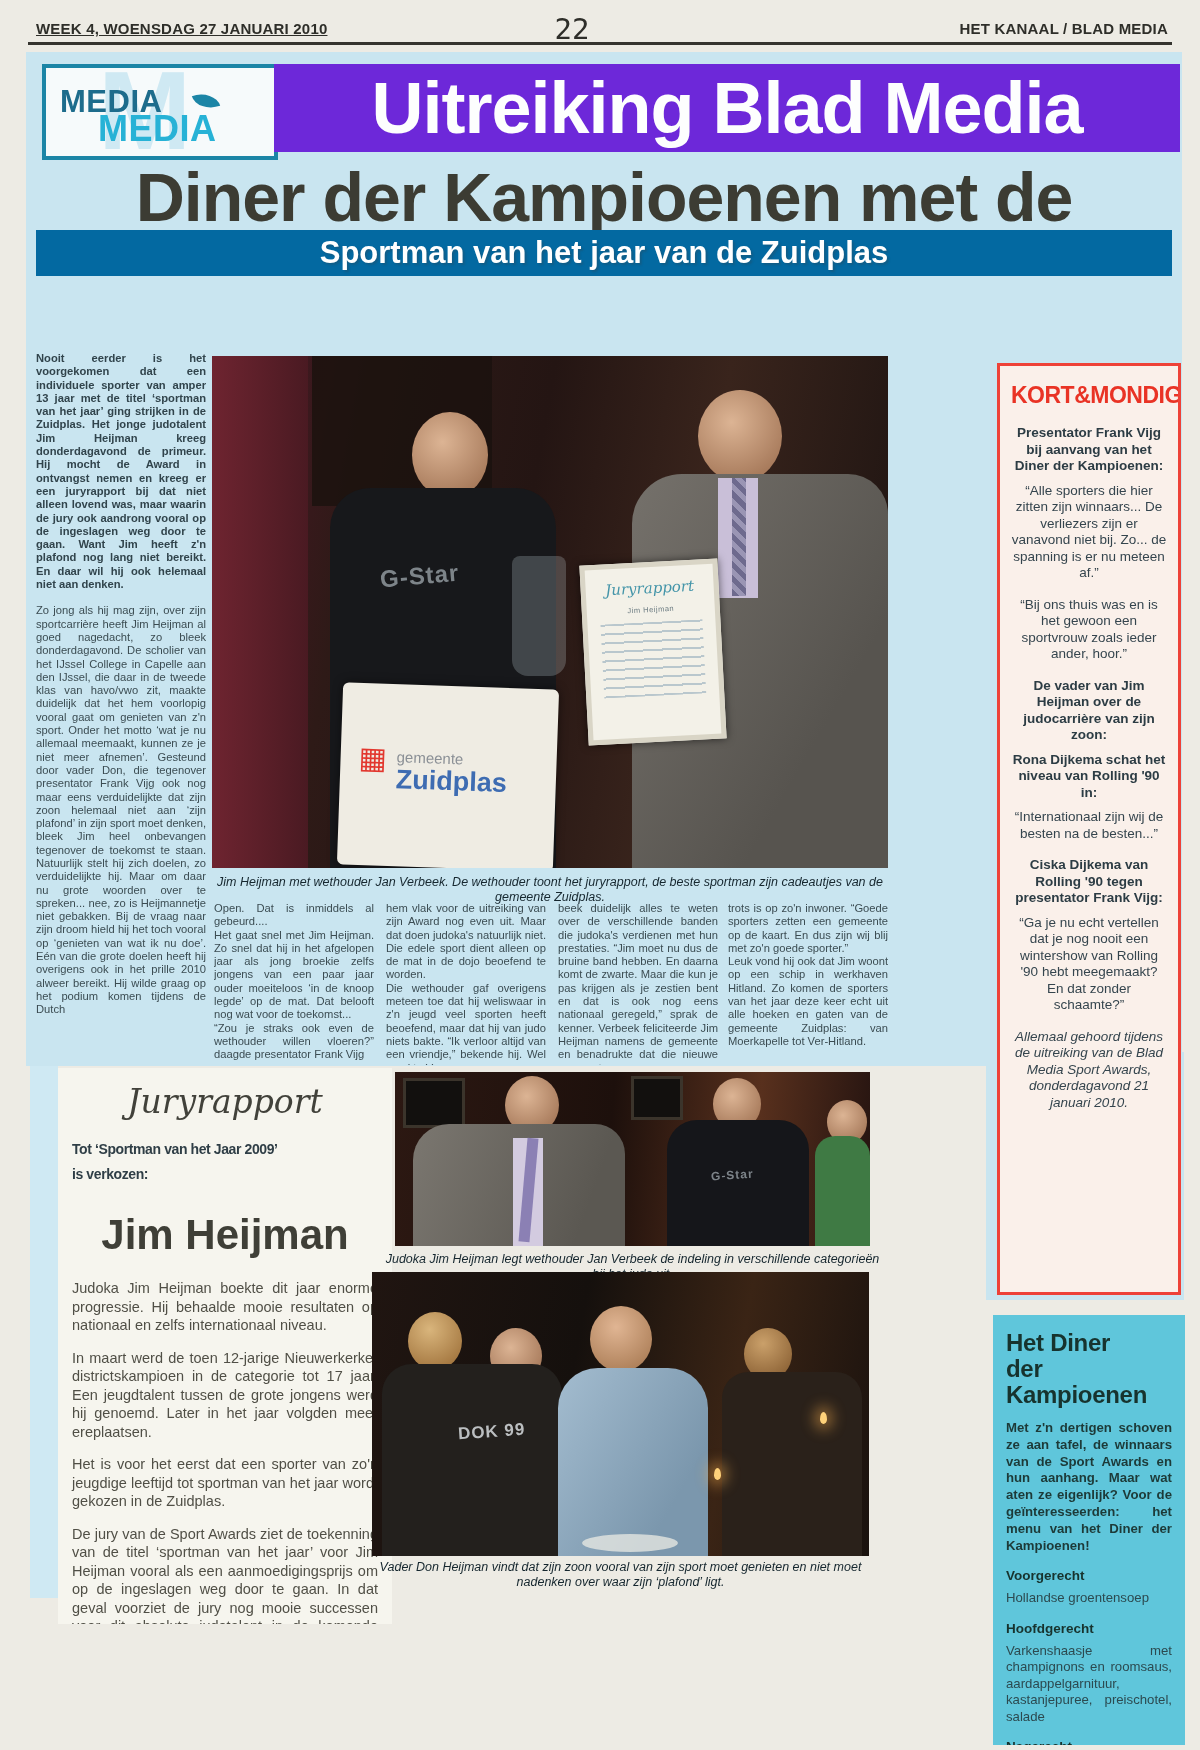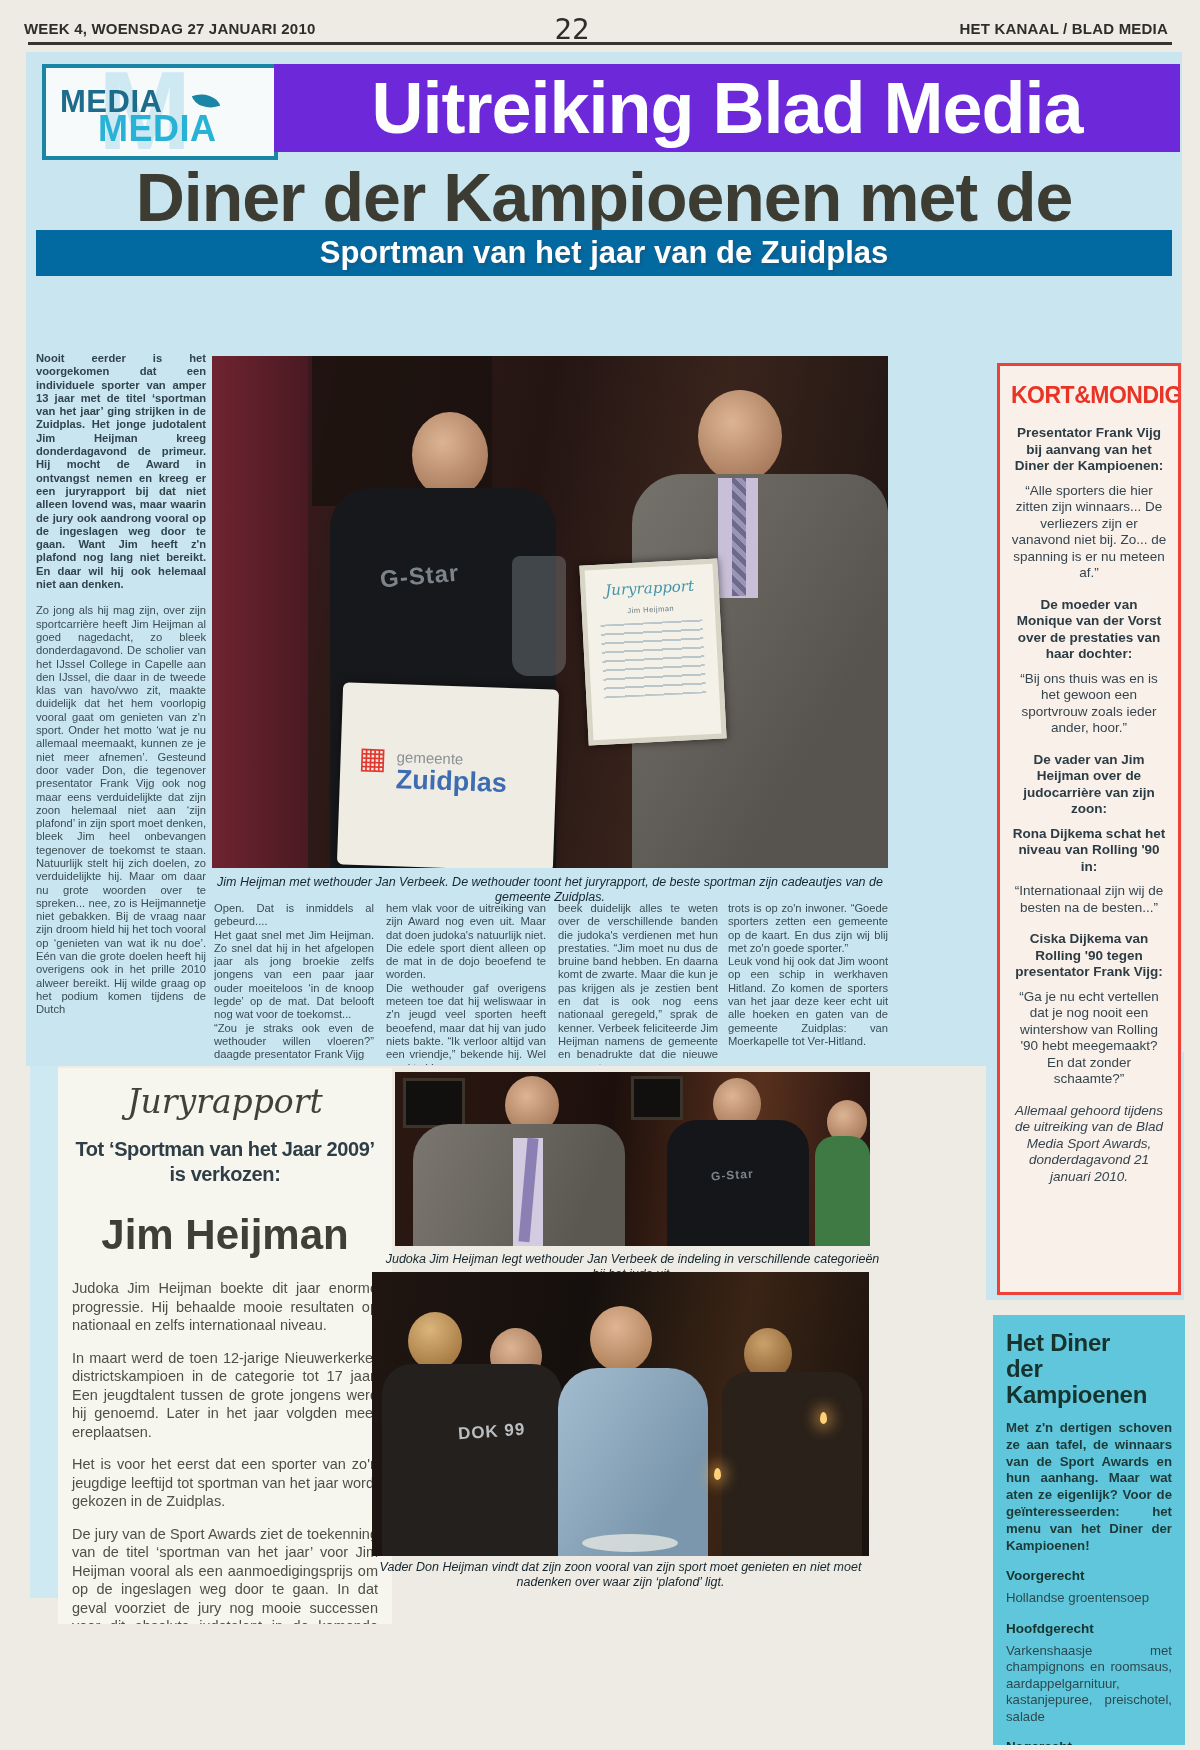--- a/index.html
+++ b/index.html
@@ -46,39 +46,39 @@
   .bag-zuidplas{position:absolute;left:56px;top:80px;font-size:27px;font-weight:bold;color:#3e6cb2;}
   
   .side{background:#faf0ea;border:3px solid #ee4238;padding:16px 11px;overflow:hidden;}
   .side-title{color:#e93325;font-weight:bold;font-size:23px;text-align:center;letter-spacing:-.5px;margin-bottom:16px;}
   .side-lead{font-weight:bold;font-size:13.5px;line-height:16.5px;color:#2c3c44;text-align:center;margin-bottom:8px;}
   .side-quote{font-size:13.5px;line-height:16.5px;color:#35454e;text-align:center;margin-bottom:15px;}
   .side-foot{font-style:italic;font-size:13.5px;line-height:16.5px;color:#35454e;text-align:center;}
   
   .jury{background:#f6f5ee;padding:14px 14px;overflow:hidden;}
   .jury-h{font-family:"DejaVu Serif",serif;font-style:italic;font-size:33px;color:#41413a;text-align:center;margin-bottom:16px;}
-  .jury-sub{font-weight:bold;font-size:20px;line-height:25px;color:#2f3e46;text-align:center;letter-spacing:-.4px;white-space:nowrap;}
+  .jury-sub{font-weight:bold;font-size:14px;line-height:25px;color:#2f3e46;letter-spacing:-.4px;white-space:nowrap;}
   .jury-name{font-weight:bold;font-size:42px;color:#3f3f37;text-align:center;margin:24px 0 20px;}
   .jury-p{font-size:14.5px;line-height:18.5px;text-align:justify;color:#504f46;margin-bottom:14px;}
   
   .menu{background:#5fc6db;padding:15px 13px;overflow:hidden;color:#254a50;}
   .menu-title{font-weight:bold;font-size:24px;line-height:26px;color:#17332e;letter-spacing:-.3px;}
   .menu-intro{font-weight:bold;font-size:13.2px;line-height:16.8px;text-align:justify;color:#1d3a38;margin-top:12px;}
   .menu-label{font-weight:bold;font-size:13.5px;color:#17332e;margin-top:14px;}
   .menu-dish{font-size:13.2px;line-height:16.5px;text-align:justify;color:#2c4a50;margin-top:7px;}
   .frame{position:absolute;background:#12100e;border:3px solid #3b342b;}
   .flame{position:absolute;width:7px;height:12px;border-radius:50% 50% 50% 50%/60% 60% 40% 40%;
          background:#ffd27a;box-shadow:0 0 14px 6px rgba(255,180,80,.45);}
 </style>
 </head>
 <body>
 
 <div id="page">
 
-  <div class="abs mast" style="left:24px;top:20px;">WEEK 4, WOENSDAG 27 JANUARI 2010</div>
+  <div class="abs mast" style="left:36px;top:20px;text-decoration:underline;">WEEK 4, WOENSDAG 27 JANUARI 2010</div>
   <div class="abs pageno" style="left:0;top:12px;width:1144px;text-align:center;">22</div>
   <div class="abs mast" style="right:32px;top:20px;">HET KANAAL / BLAD MEDIA</div>
   <div class="abs rule" style="left:28px;top:42px;width:1144px;height:3px;"></div>
 
   <div class="abs bluezone" style="left:26px;top:52px;width:1156px;height:1014px;"></div>
   <div class="abs bluezone" style="left:986px;top:1052px;width:198px;height:248px;"></div>
   <div class="abs" style="left:30px;top:1066px;width:28px;height:532px;background:#cfe9f3;"></div>
 
   <div class="abs logo-box" style="left:42px;top:64px;width:228px;height:88px;">
     <div class="logo-m">M</div>
@@ -138,21 +138,20 @@
   </div>
   <div class="abs bodycol" style="left:728px;top:902px;width:160px;height:163px;">
     <p>trots is op zo'n inwoner. “Goede sporters zetten een gemeente op de kaart. En dus zijn wij blij met zo'n goede sporter.”</p>
     <p>Leuk vond hij ook dat Jim woont op een schip in werkhaven Hitland. Zo komen de sporters van het jaar deze keer echt uit alle hoeken en gaten van de gemeente Zuidplas: van Moerkapelle tot Ver-Hitland.</p>
   </div>
 
   <div class="abs side" style="left:997px;top:363px;width:156px;height:894px;">
     <div class="side-title">KORT&amp;MONDIG</div>
     <div class="side-lead">Presentator Frank Vijg bij aanvang van het Diner der Kampioenen:</div>
     <div class="side-quote">“Alle sporters die hier zitten zijn winnaars... De verliezers zijn er vanavond niet bij. Zo... de spanning is er nu meteen af.”</div>
-    <div class="side-lead">De moeder van Monique van der Vorst over de prestaties van haar dochter:</div>
     <div class="side-quote">“Bij ons thuis was en is het gewoon een sportvrouw zoals ieder ander, hoor.”</div>
     <div class="side-lead">De vader van Jim Heijman over de judocarrière van zijn zoon:</div>
     <div class="side-lead">Rona Dijkema schat het niveau van Rolling '90 in:</div>
     <div class="side-quote">“Internationaal zijn wij de besten na de besten...”</div>
     <div class="side-lead">Ciska Dijkema van Rolling '90 tegen presentator Frank Vijg:</div>
     <div class="side-quote">“Ga je nu echt vertellen dat je nog nooit een wintershow van Rolling '90 hebt meegemaakt? En dat zonder schaamte?”</div>
     <div class="side-foot">Allemaal gehoord tijdens de uitreiking van de Blad Media Sport Awards, donderdagavond 21 januari 2010.</div>
   </div>
 
   <div class="abs jury" style="left:58px;top:1068px;width:306px;height:528px;">

